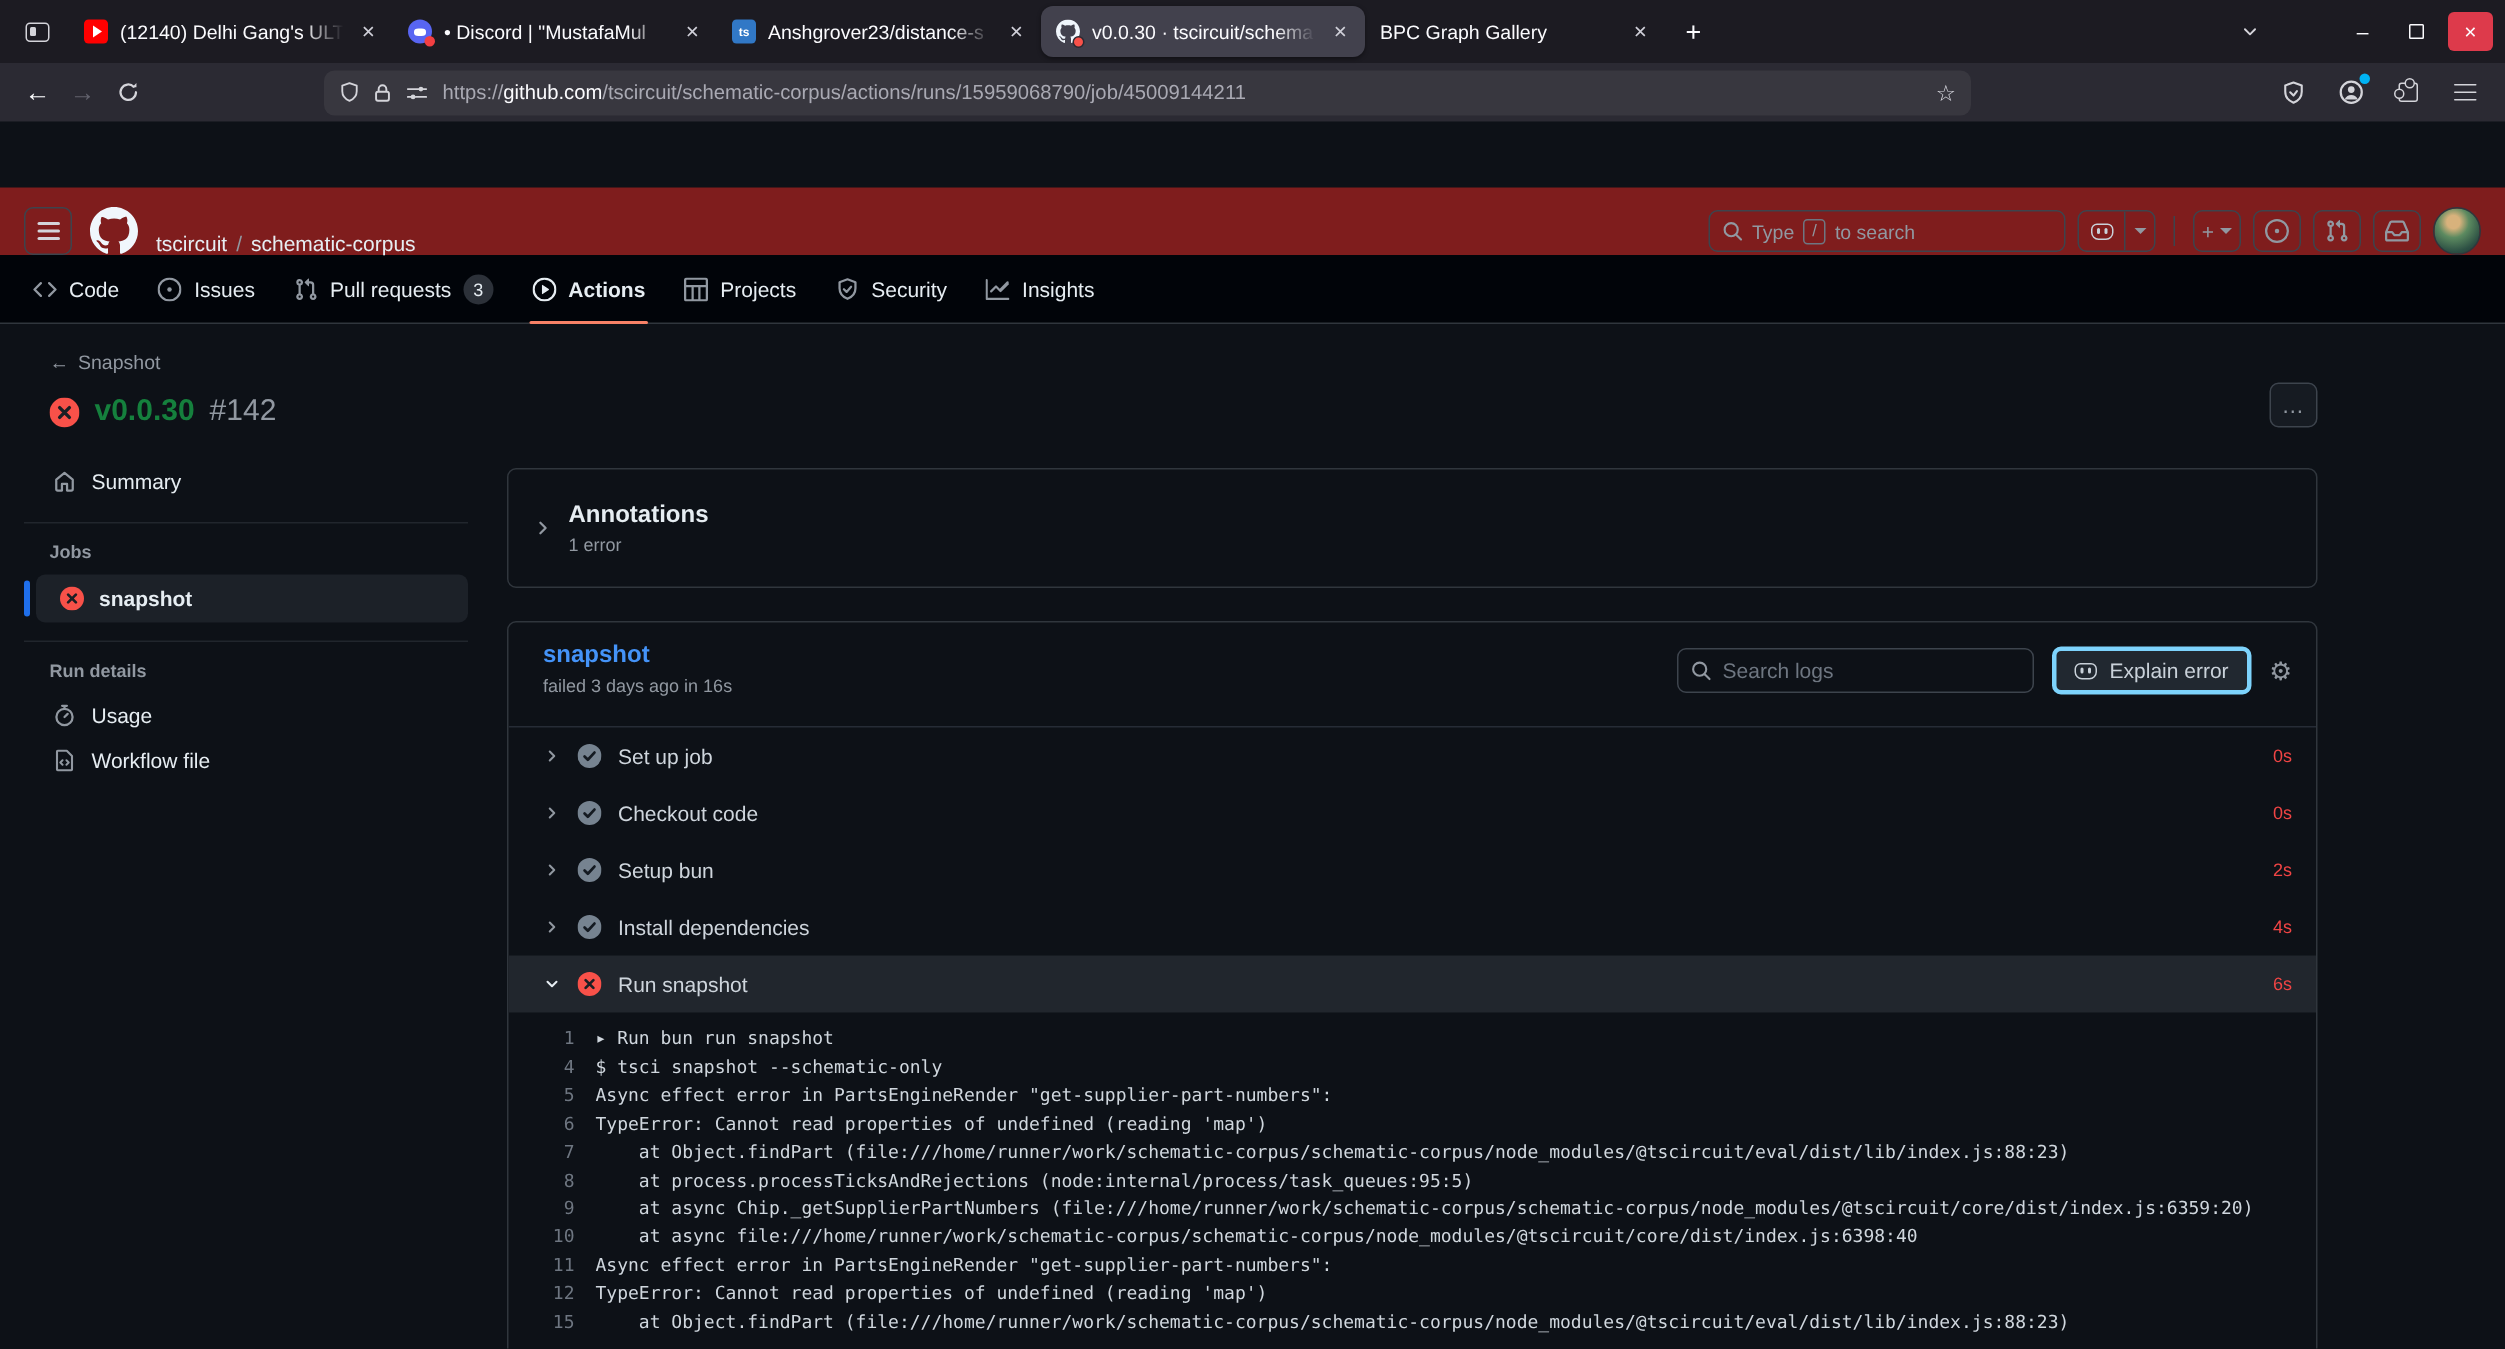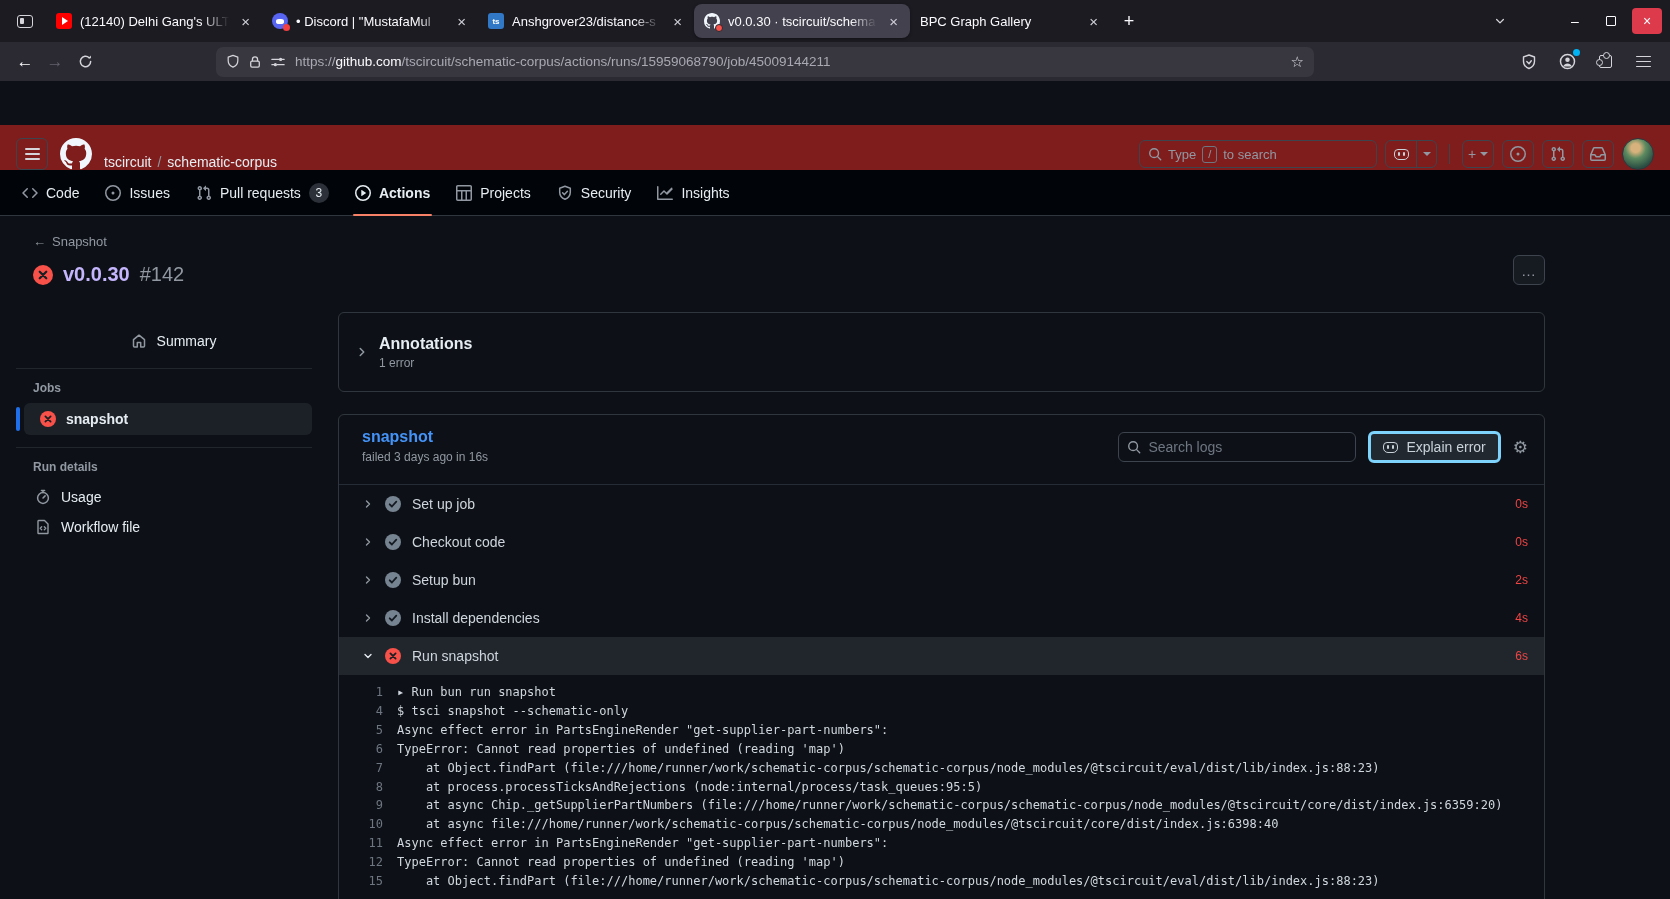--- a/index.html
+++ b/index.html
@@ -80,21 +80,21 @@
   .nav-item.active { font-weight:600; }
   .nav-item.active svg { color:#e6edf2; }
   .nav-item.active::after { content:""; position:absolute; left:8px; right:8px; bottom:-1px; height:2px; background:#f78166; border-radius:2px; }
   .nav-badge { background:rgba(110,118,129,.4); color:#e6edf2; font-size:12px; min-width:20px; height:20px; border-radius:10px; display:flex; align-items:center; justify-content:center; padding:0 6px; }
 
   
   .ghpage { position:relative; height:726px; background:#0d1117; }
   .sidebar { position:absolute; left:16px; top:18px; width:296px; }
   .backlink { display:flex; align-items:center; gap:6px; color:#9198a1; font-size:13px; text-decoration:none; padding-left:17px; }
   .runrow { display:flex; align-items:center; gap:10px; margin:14px 0 0 17px; }
-  .runrow h1 { font-size:20px; color:#c4b5fd; font-weight:700; }
+  .runrow h1 { font-size:20px; color:#15803d; font-weight:700; }
   .runnum { font-size:20px; color:#9198a1; }
   .side-item { display:flex; align-items:center; gap:10px; color:#e6edf2; font-size:14px; padding:7px 0 7px 19px; cursor:pointer; }
   .side-item svg { color:#9198a1; }
   .side-sep { border:0; border-top:1px solid #21262d; margin:12px 0 12px 0; }
   .side-label { color:#9198a1; font-size:12px; font-weight:600; padding-left:17px; margin-bottom:8px; }
   .jobitem { position:relative; margin-left:8px; height:32px; background:#1c2128; border-radius:6px; display:flex; align-items:center; gap:10px; padding-left:16px; font-size:14px; font-weight:600; color:#e6edf2; cursor:pointer; }
   .jobbar { position:absolute; left:-8px; top:4px; width:4px; height:24px; background:#1f6feb; border-radius:2px; }
 
   .main { position:absolute; left:338px; top:0; width:1207px; }
   .kebab { position:absolute; right:0; top:39px; width:32px; height:30px; border:1px solid #3d444d; border-radius:6px; background:#161b22; color:#9198a1; font-size:15px; letter-spacing:1px; line-height:1; cursor:pointer; }
@@ -346,21 +346,21 @@
         <span>Snapshot</span>
       </a>
       <div class="runrow">
         <svg width="20" height="20" viewBox="0 0 16 16">
             <circle cx="8" cy="8" r="8" fill="#f85149"></circle>
             <path d="M5.4 5.4l5.2 5.2M10.6 5.4l-5.2 5.2" stroke="#1b1f24" stroke-width="1.8" stroke-linecap="round"></path>
           </svg>
         <h1>v0.0.30</h1>
         <span class="runnum">#142</span>
       </div>
-      <div class="side-item" style="margin-top:40px;justify-content:center;">
+      <div class="side-item" style="margin-top:20px;">
         <svg width="16" height="16" viewBox="0 0 16 16">
             <path d="M2.5 6.7L8 2.2l5.5 4.5v6.3a1 1 0 0 1-1 1H9.7V9.6H6.3V14H3.5a1 1 0 0 1-1-1Z" fill="none" stroke="currentColor" stroke-width="1.5" stroke-linejoin="round"></path>
           </svg>
         <span>Summary</span>
       </div>
       <hr class="side-sep">
       <div class="side-label">Jobs</div>
       <div class="jobitem">
         <span class="jobbar"></span>
         <svg width="16" height="16" viewBox="0 0 16 16">

